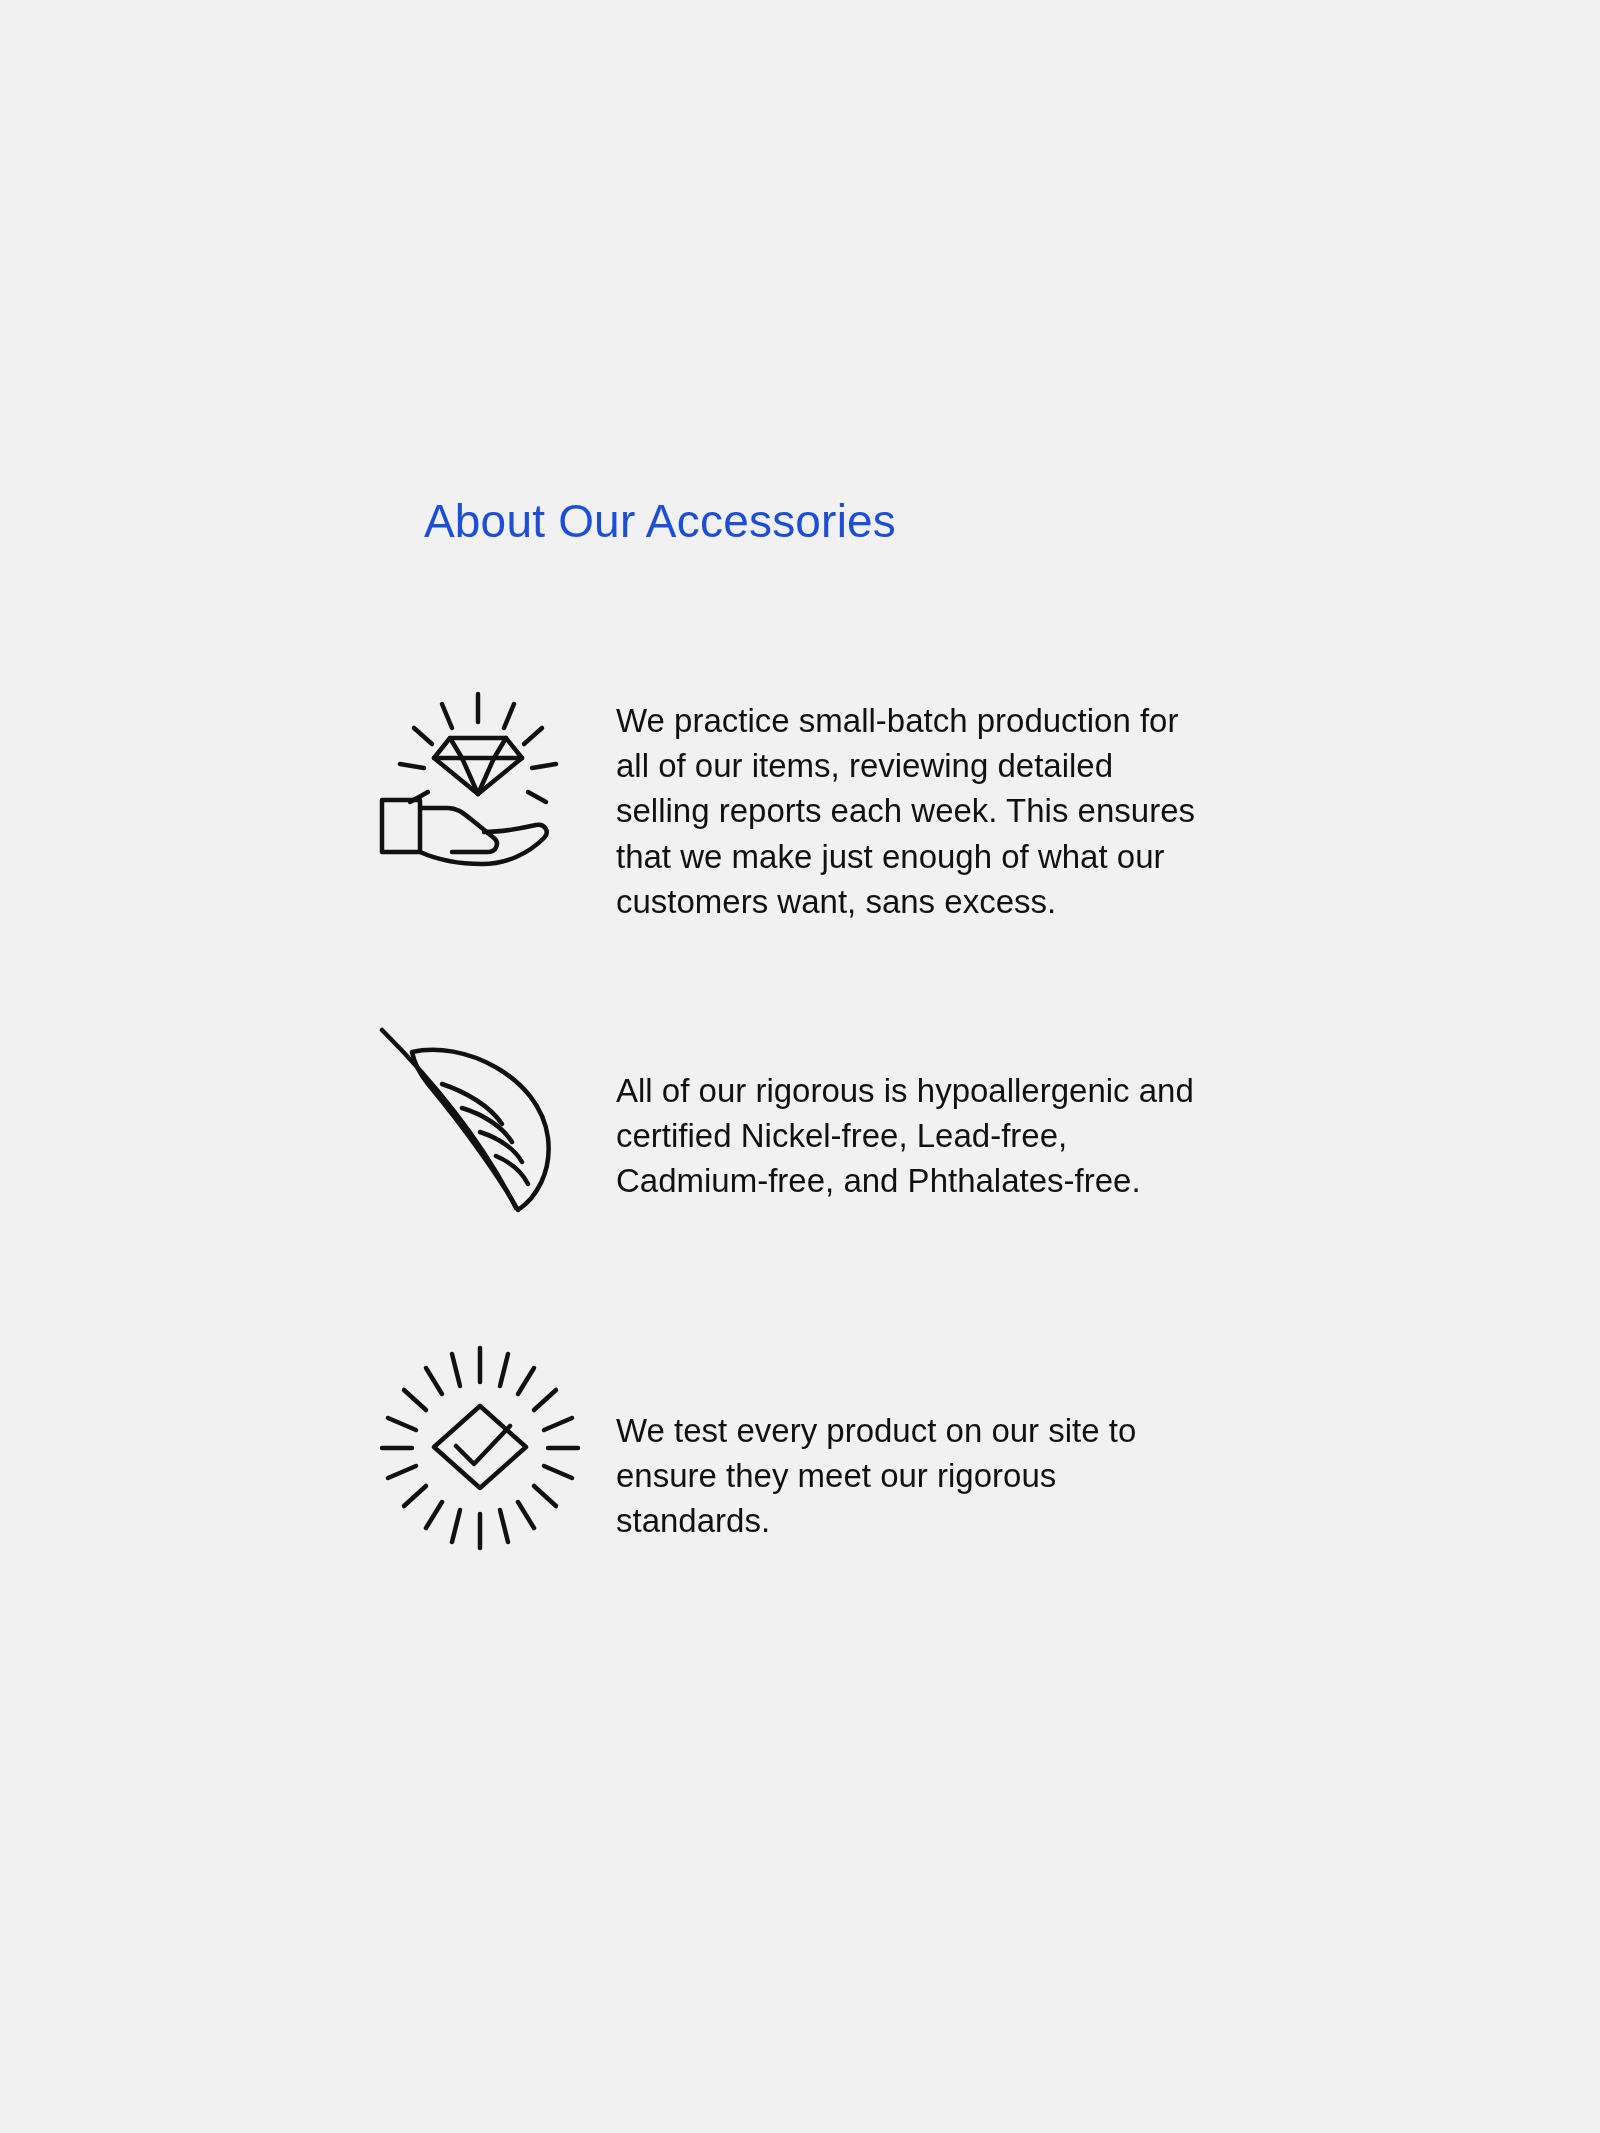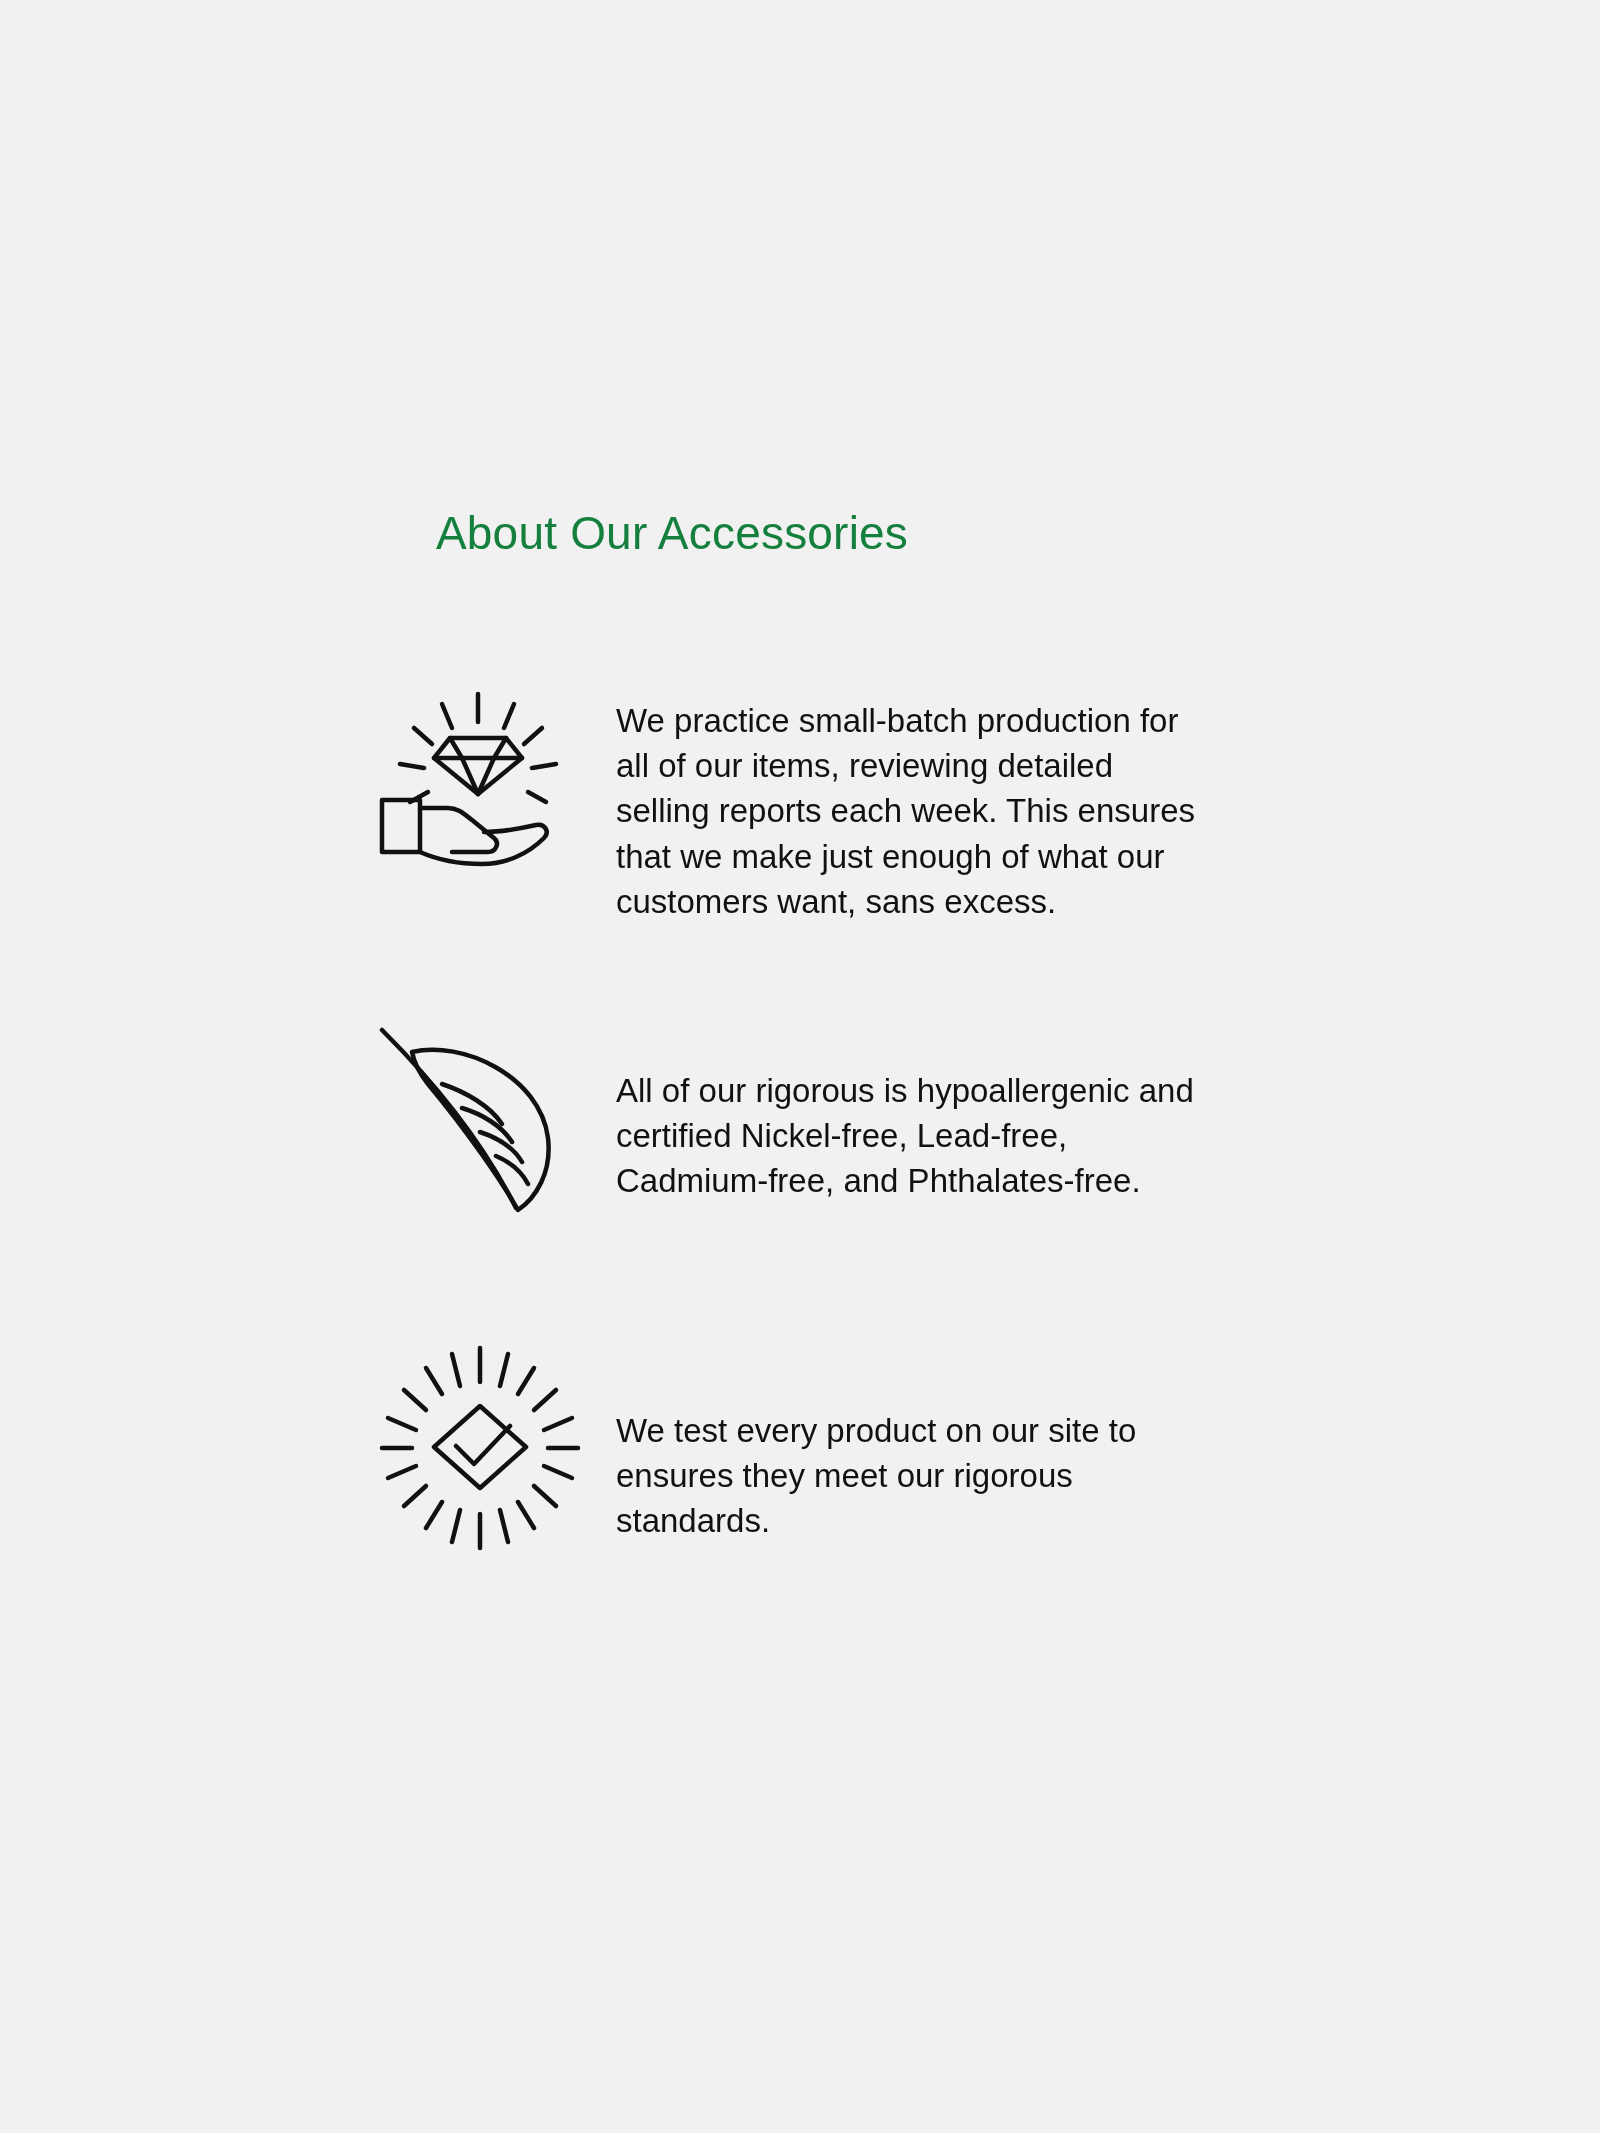--- a/index.html
+++ b/index.html
@@ -22,22 +22,22 @@
   }
   .page-title {
     position: absolute;
     top: 490px;
     left: 0;
     width: 1312px;
     text-align: center;
     font-size: 46px;
     font-weight: 400;
     letter-spacing: 0.2px;
-    color: #15803d;
-    margin: 16px;
+    color: #1d4ed8;
+    margin: 4px;
   }
   .features {
     position: absolute;
     top: 670px;
     left: 350px;
     width: 920px;
   }
   .feature {
     display: flex;
     align-items: flex-start;
@@ -146,17 +146,17 @@
           <line x1="202" y1="136" x2="174" y2="124"></line>
           <line x1="34" y1="164" x2="56" y2="144"></line>
           <line x1="186" y1="164" x2="164" y2="144"></line>
           <line x1="56" y1="186" x2="72" y2="160"></line>
           <line x1="164" y1="186" x2="148" y2="160"></line>
           <line x1="82" y1="200" x2="90" y2="168"></line>
           <line x1="138" y1="200" x2="130" y2="168"></line>
           <line x1="110" y1="206" x2="110" y2="172"></line>
         </svg>
       </div>
-      <div class="feature-text">We test every product on our site to ensures they meet our rigorous standards.</div>
+      <div class="feature-text">We test every product on our site to ensure they meet our rigorous standards.</div>
     </div>
 
   </div>
 </div>
 
 </body></html>

